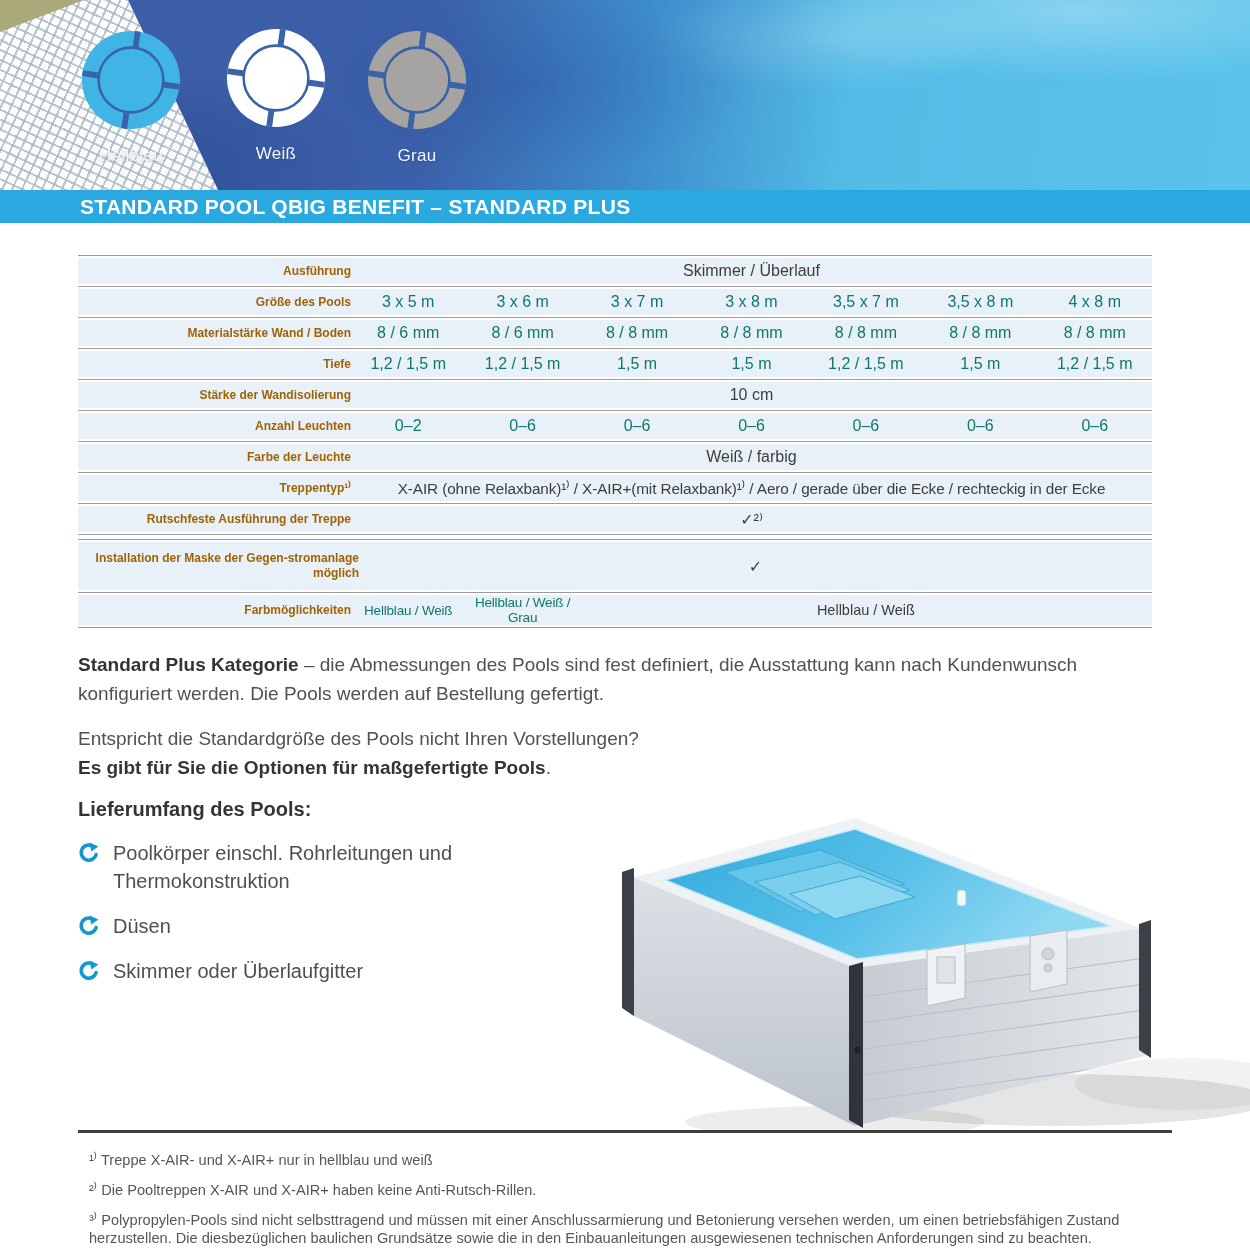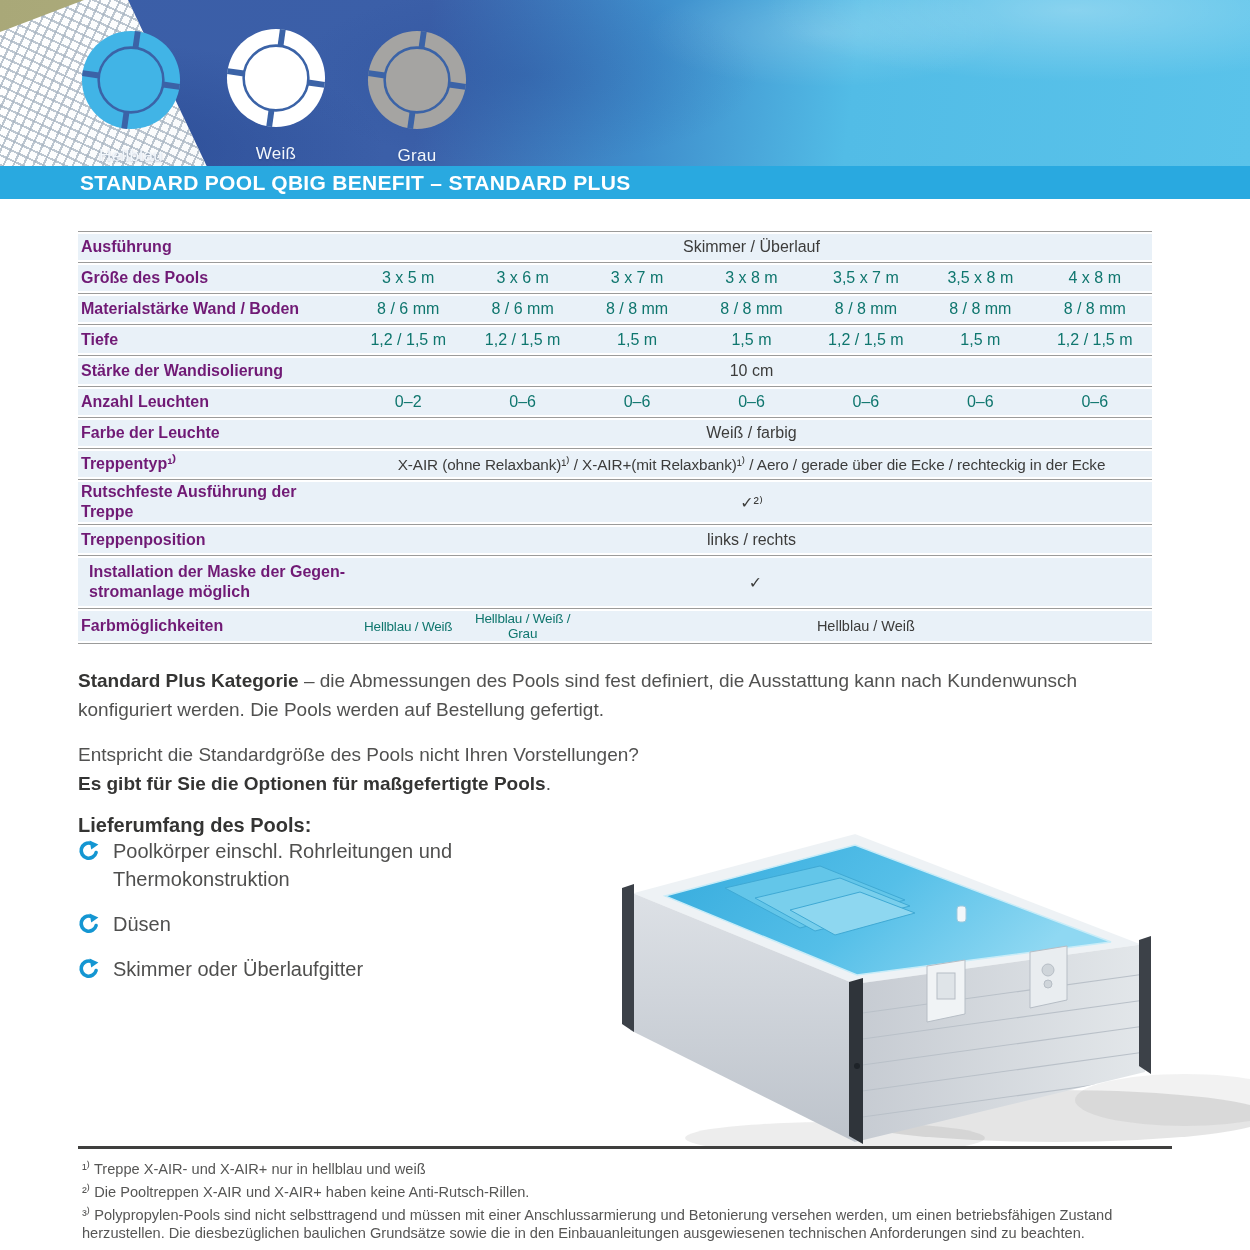--- a/index.html
+++ b/index.html
@@ -3,21 +3,21 @@
 <meta charset="utf-8">
 <style>
   html,body{margin:0;padding:0;}
   body{
     width:1250px;height:1250px;overflow:hidden;background:#ffffff;
     font-family:"Liberation Sans", sans-serif;color:#3c3c3b;
     position:relative;
   }
   
   .hero{
-    position:relative;height:166px;overflow:hidden;
+    position:relative;height:190px;overflow:hidden;
     background:
       radial-gradient(ellipse 420px 170px at 10% 90%, rgba(24,54,128,.38), transparent 62%),
       radial-gradient(ellipse 360px 140px at 42% 45%, rgba(28,62,140,.22), transparent 65%),
       radial-gradient(ellipse 520px 120px at 86% 6%, rgba(255,255,255,.30), transparent 60%),
       radial-gradient(ellipse 300px 90px at 66% 20%, rgba(255,255,255,.18), transparent 60%),
       linear-gradient(97deg,#3b5ea7 0%,#3b5fa8 34%,#3f8ecc 52%,#52bce6 68%,#5ac3ea 100%);
   }
   .walkway{
     position:absolute;inset:0;
     clip-path:polygon(0px 30px, 80px 0px, 128px 0px, 218px 190px, 0px 190px);
@@ -43,46 +43,46 @@
     padding-left:80px;color:#ffffff;font-weight:bold;font-size:21px;
     letter-spacing:.3px;
   }
   
   .spec-table{margin:30px 0 0 78px;width:1074px;}
   .tsep{height:5px;position:relative;}
   .tsep::after{content:"";position:absolute;left:0;right:0;top:2px;height:1.4px;background:#9b9b9a;}
   .trow{display:flex;align-items:center;background:#e9f1f8;min-height:26px;}
   .trow.tall{min-height:48px;padding-left:8px;}
   .tlabel{
-    width:273px;flex:0 0 273px;font-weight:bold;color:#701a75;font-size:16px;
-    padding-left:3px;line-height:1.25;box-sizing:border-box;
+    width:273px;flex:0 0 273px;font-weight:bold;color:#a16207;font-size:12px;
+    padding-left:3px;line-height:1.25;box-sizing:border-box;text-align:right;
   }
   .tcell{flex:1 1 0;text-align:center;font-size:16px;color:#0f766e;}
   .tspan{flex:7 1 0;text-align:center;font-size:16px;color:#3c3c3b;}
   .tspan.longtext{font-size:15.3px;letter-spacing:-.1px;}
   .tspan5{flex:5 1 0;text-align:center;font-size:14.5px;color:#3c3c3b;}
   .tcell.small{font-size:13.5px;letter-spacing:-.2px;}
   
   .intro{margin:20px 78px 0 78px;width:1094px;font-size:19px;line-height:29px;color:#515150;}
   .intro b{color:#343433;}
   .intro .block2{margin-top:16px;}
   
   .lower{position:relative;height:332px;margin-top:16px;text-decoration:underline;}
   .delivery{position:absolute;left:78px;top:0;width:480px;}
   .delivery-heading{font-size:20px;font-weight:bold;color:#343433;}
-  .dlist{}
+  .dlist{margin-top:18px;}
   .ditem{display:flex;gap:14px;margin-bottom:17px;font-size:20px;line-height:28px;color:#4f4f4e;}
   .ditem .bullet{flex:0 0 21px;margin-top:3px;}
   .pool-art{position:absolute;right:0;top:4px;width:645px;height:328px;}
   
   .footnotes{
     margin:0 78px 0 78px;border-top:3px solid #3f3f3e;padding-top:7px;
     font-size:14.6px;line-height:18.8px;color:#565655;width:1094px;box-sizing:border-box;
   }
-  .footnotes p{margin:4px;}
+  .footnotes p{margin:11px;}
 </style>
 </head>
 <body>
 
 <div class="hero">
   <div class="walkway"></div>
   <div class="lawn"></div>
 
   <svg class="swatch" style="left:80px;top:29px;" viewBox="0 0 104 104">
     <circle cx="52" cy="52" r="50" fill="#41b4e6"></circle>
@@ -199,24 +199,20 @@
     <div class="tspan longtext">X-AIR (ohne Relaxbank)¹⁾ / X-AIR+(mit Relaxbank)¹⁾ / Aero / gerade über die Ecke / rechteckig in der Ecke</div>
   </div>
   <div class="tsep"></div>
 
   <div class="trow">
     <div class="tlabel">Rutschfeste Ausführung der Treppe</div>
     <div class="tspan">✓²⁾</div>
   </div>
   <div class="tsep"></div>
 
-  <div class="trow">
-    <div class="tlabel">Treppenposition</div>
-    <div class="tspan">links / rechts</div>
-  </div>
   <div class="tsep"></div>
 
   <div class="trow tall">
     <div class="tlabel">Installation der Maske der Gegen-stromanlage möglich</div>
     <div class="tspan">✓</div>
   </div>
   <div class="tsep"></div>
 
   <div class="trow">
     <div class="tlabel">Farbmöglichkeiten</div>

